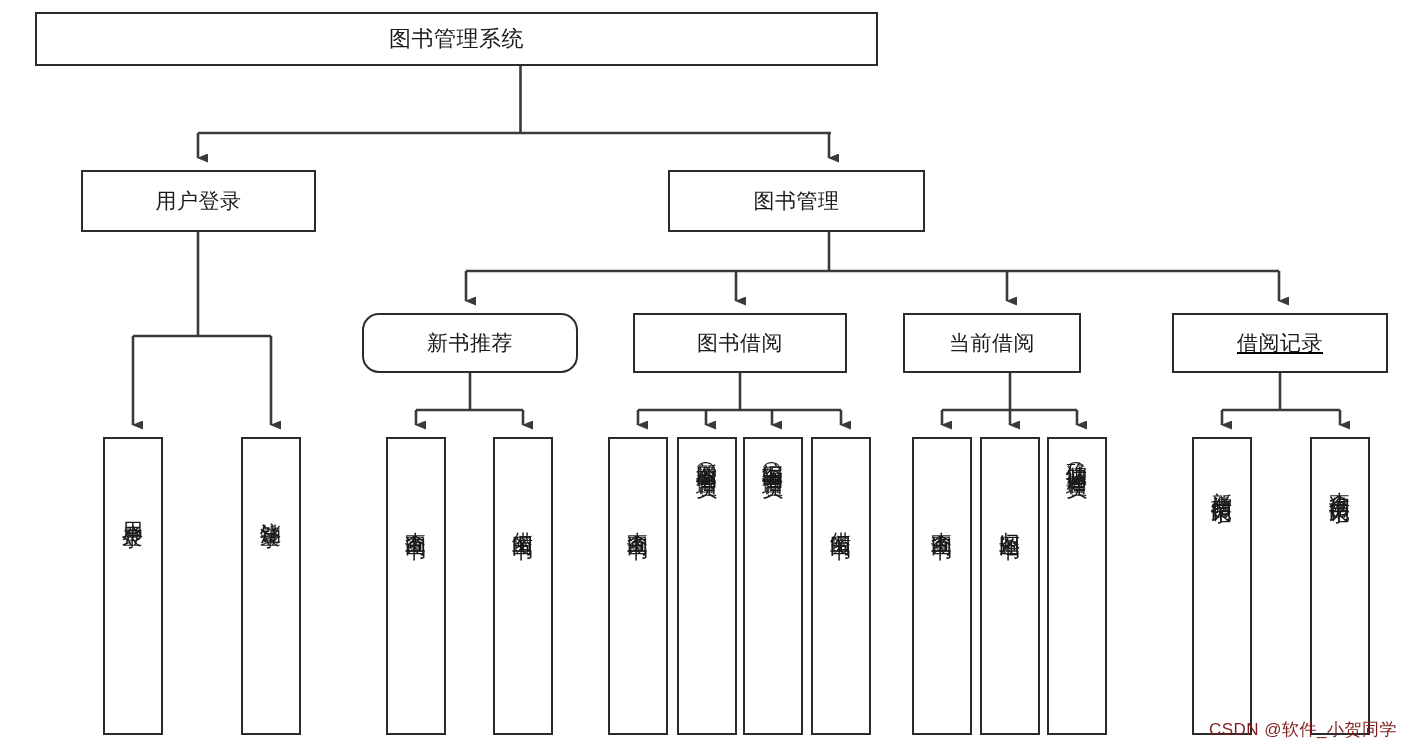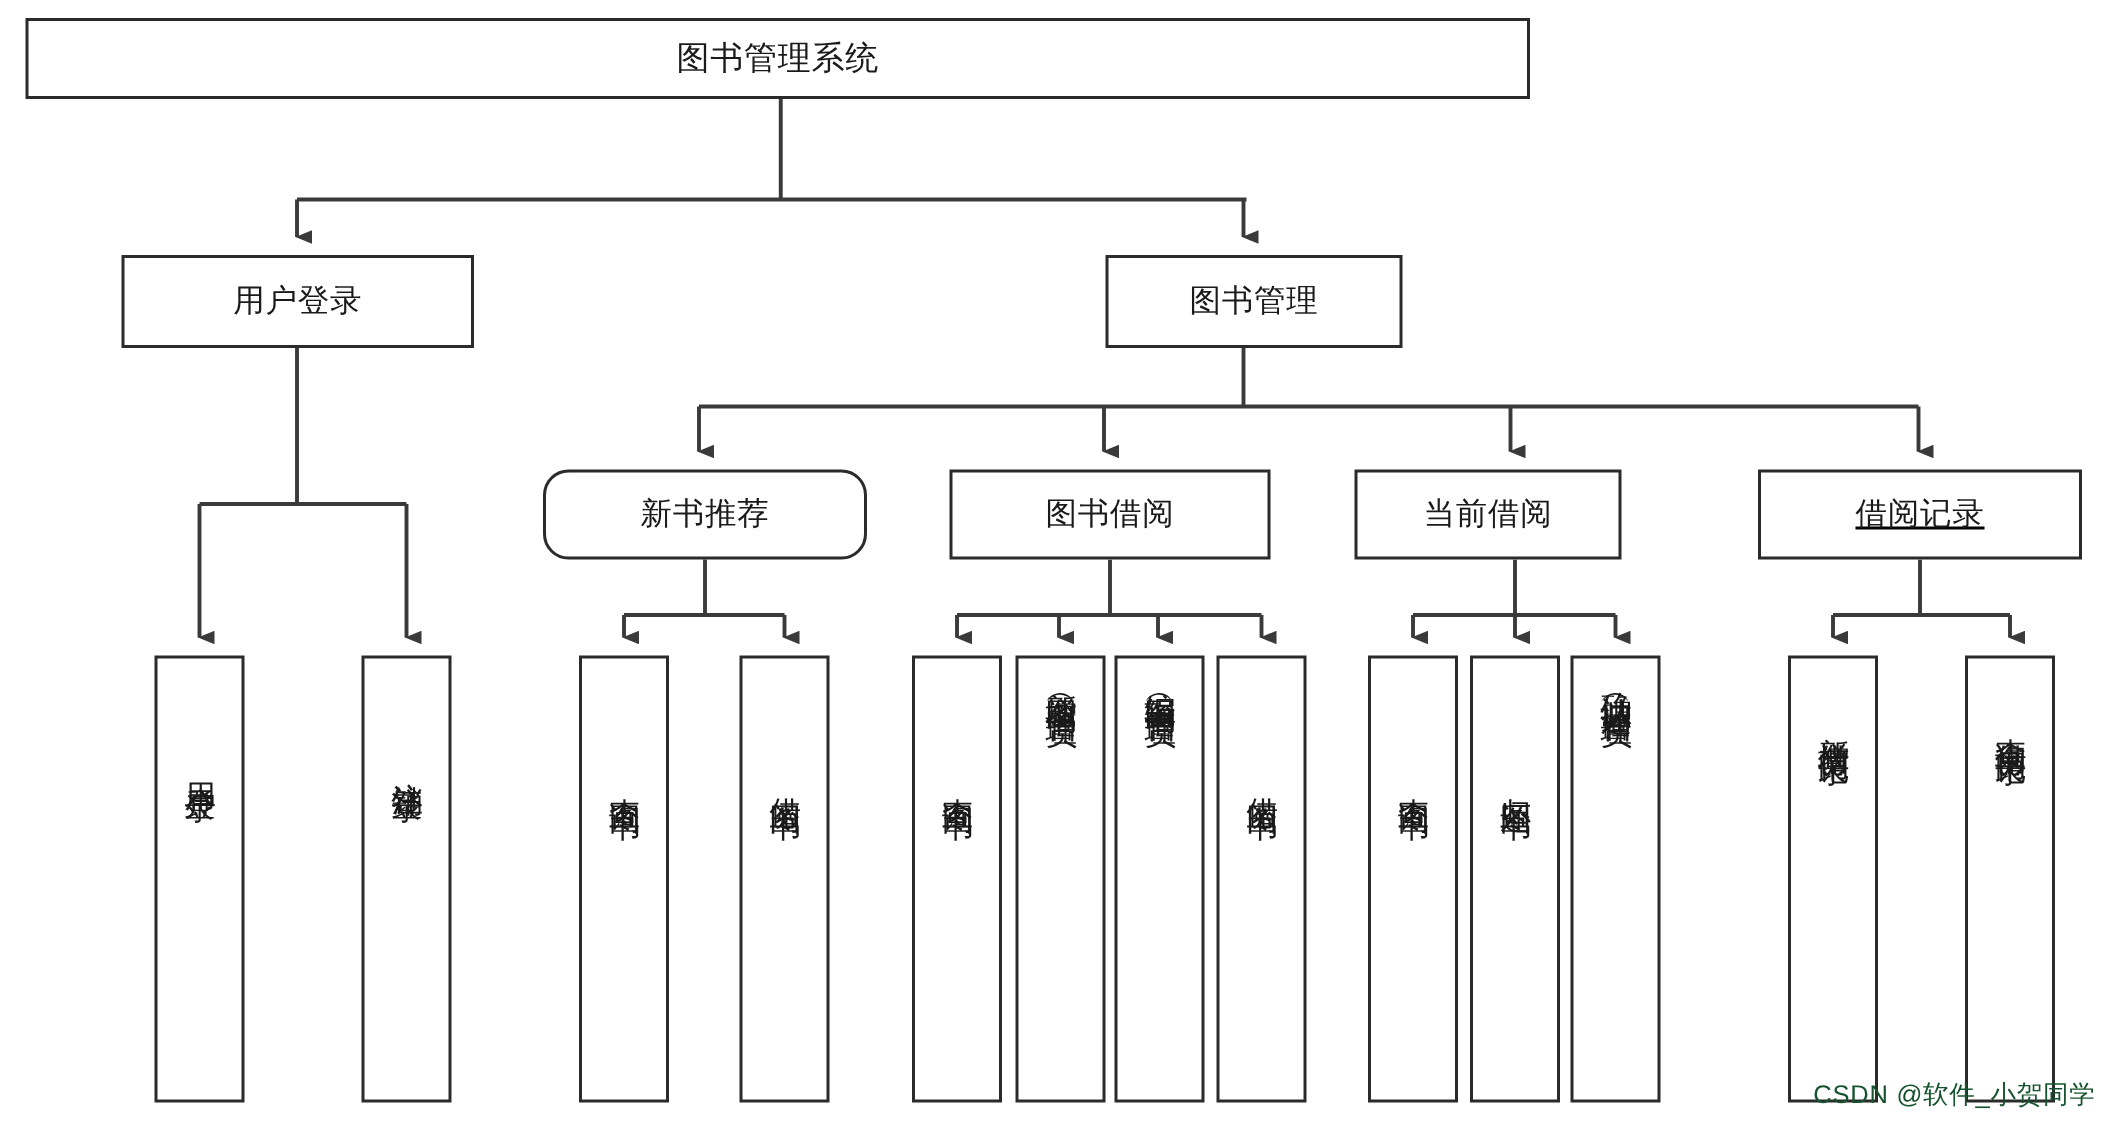--- a/index.html
+++ b/index.html
@@ -62,21 +62,21 @@
     font-size: 21px;
     letter-spacing: 2.5px;
     line-height: 1;
     display: block;
   }
   .watermark {
     position: absolute;
     right: 8px;
     bottom: 6px;
     font-size: 17px;
-    color: #14532d;
+    color: #7f1d1d;
     letter-spacing: 0.5px;
     white-space: nowrap;
     user-select: none;
   }
 </style>
 </head>
 <body>
 
 <div id="diagram-root">
 
@@ -123,28 +123,28 @@
       <path d="M1010,410 L1010,425" marker-end="url(#arrowhead)"></path>
       <path d="M1077,410 L1077,425" marker-end="url(#arrowhead)"></path>
 
       <path d="M1280,373 L1280,410"></path>
       <path d="M1222,410 L1340,410"></path>
       <path d="M1222,410 L1222,425" marker-end="url(#arrowhead)"></path>
       <path d="M1340,410 L1340,425" marker-end="url(#arrowhead)"></path>
     </g>
   </svg>
 
-  <div class="node root horizontal" style="left:17px; top:12px; width:1003px; height:54px;">
+  <div class="node root horizontal" style="left:35px; top:12px; width:843px; height:54px;">
     <span class="node-label">图书管理系统</span>
   </div>
 
   <div class="node horizontal" style="left:81px; top:170px; width:235px; height:62px;">
     <span class="node-label">用户登录</span>
   </div>
-  <div class="node horizontal" style="left:737px; top:170px; width:198px; height:62px;">
+  <div class="node horizontal" style="left:668px; top:170px; width:257px; height:62px;">
     <span class="node-label">图书管理</span>
   </div>
 
   <div class="node horizontal" style="left:362px; top:313px; width:216px; height:60px;border-radius:17px;">
     <span class="node-label">新书推荐</span>
   </div>
   <div class="node horizontal" style="left:633px; top:313px; width:214px; height:60px;">
     <span class="node-label">图书借阅</span>
   </div>
   <div class="node horizontal" style="left:903px; top:313px; width:178px; height:60px;">

